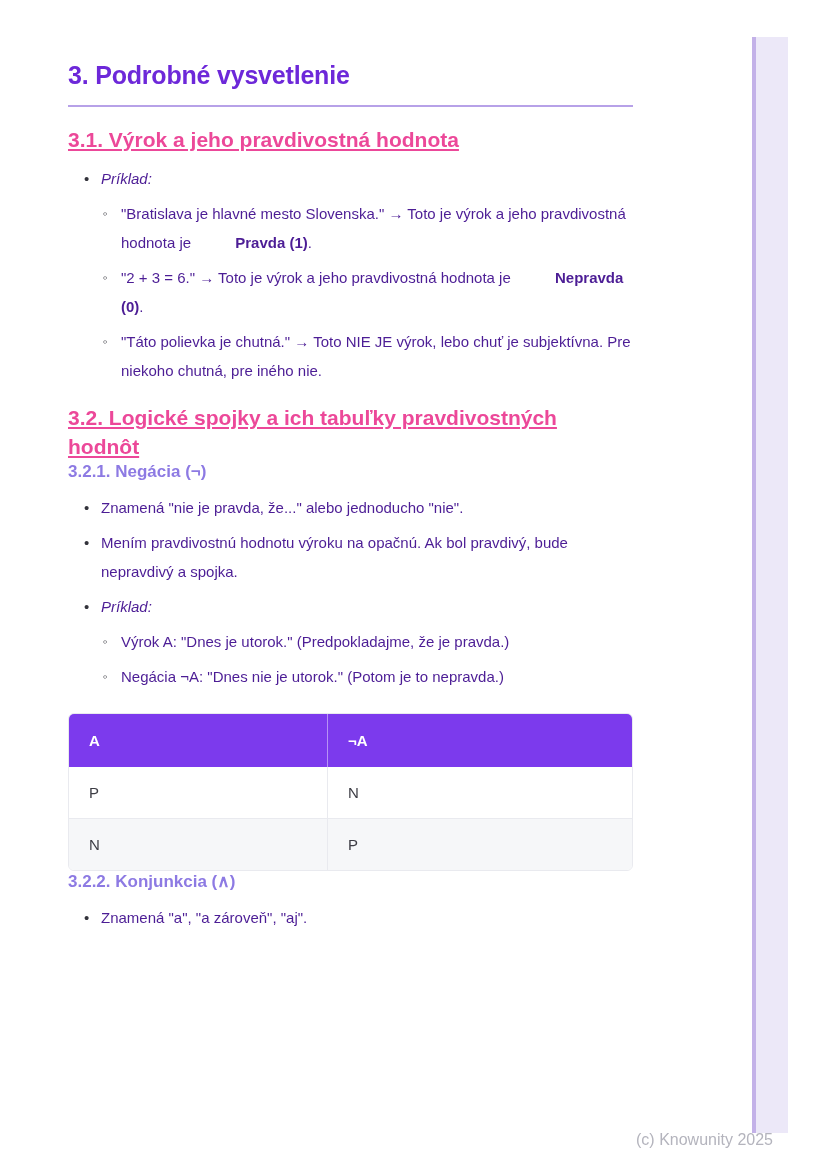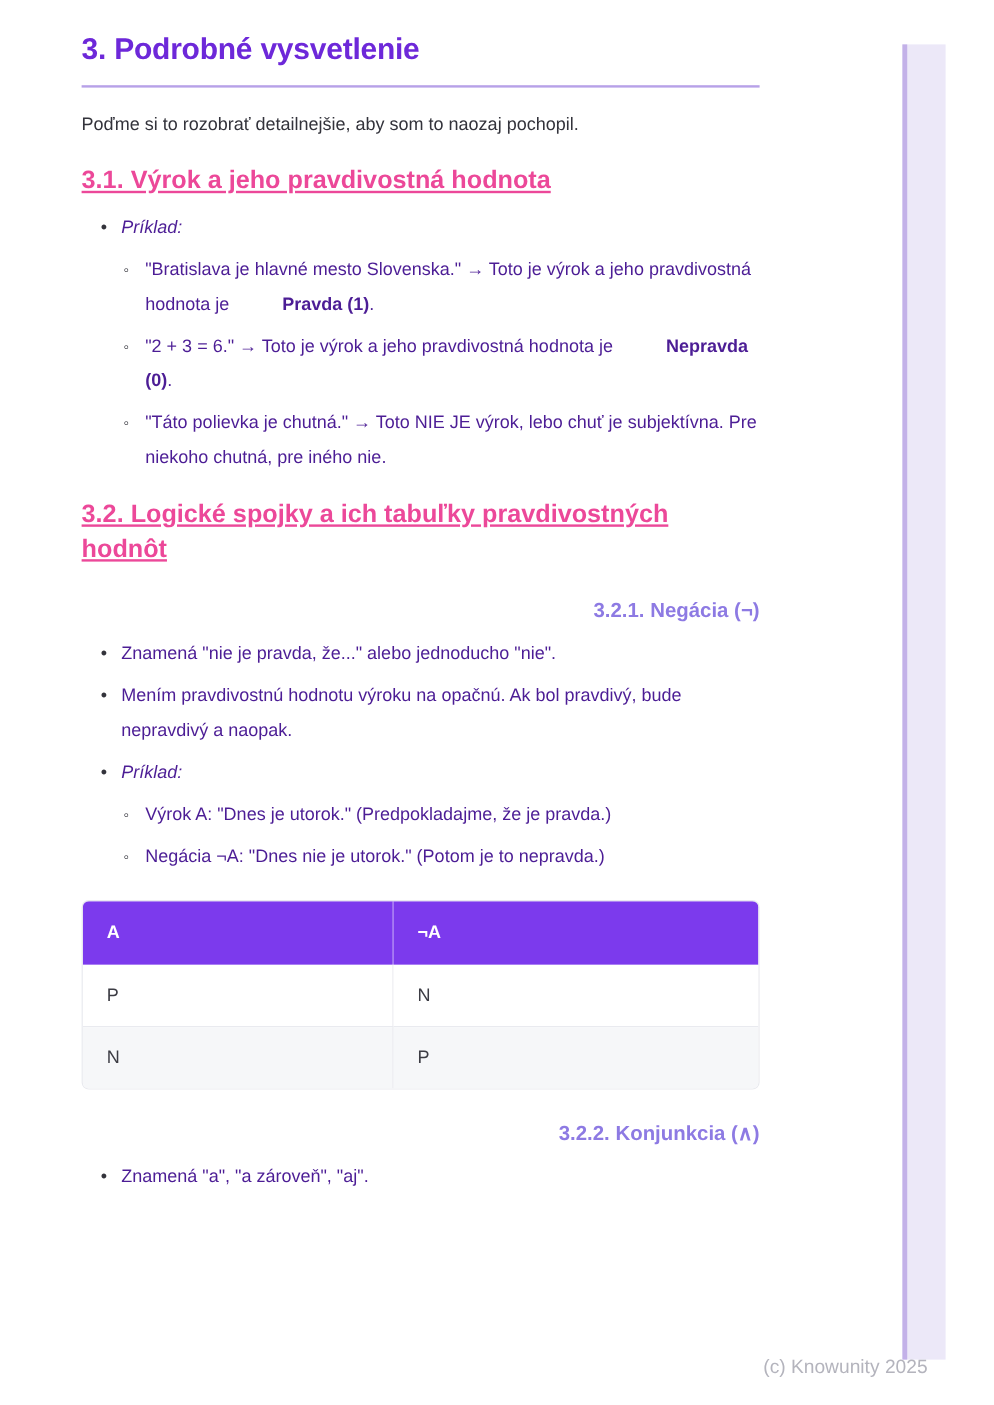--- a/index.html
+++ b/index.html
@@ -16,21 +16,21 @@
     top:37px; right:40px;
     width:36px; height:1096px;
     background:#ece8f8;
     border-left:4px solid #c3b1e8;
     z-index:1;
   }
   .content {
     position:absolute;
     left:68px; top:0;
     width:565px;
-    padding-top:26px;
+    padding-top:60px;
     z-index:2;
   }
   h1 {
     font-size:25px; line-height:31px;
     font-weight:700; color:#6d28d9;
     letter-spacing:-0.2px;
   }
   .title-rule {
     height:2px; background:#b7a1e8;
     margin-top:14px;
@@ -42,22 +42,20 @@
   p.just { text-align:justify; }
   h2 {
     font-size:21px; line-height:29px;
     font-weight:700; color:#ec4899;
     margin-top:18px;
     text-decoration:underline;
   }
   h3 {
     font-size:17px; line-height:22px;
     font-weight:700; color:#8d7ae3;
-    margin-top:26px;
-    text-align:right;
   }
   ul { list-style:none; margin-top:10px; }
   ul.lvl1 { padding-left:33px; }
   ul.lvl2 { padding-left:20px; margin-top:6px; }
   li {
     position:relative;
     font-size:15px; line-height:29px;
     margin-bottom:6px;
     color:#4c1d95;
   }
@@ -107,21 +105,20 @@
 </head>
 <body>
 
 <div class="accent-bar"></div>
 
 <div class="content">
 
   <h1>3. Podrobné vysvetlenie</h1>
   <div class="title-rule"></div>
 
-  <p>Poďme si to rozobrať detailnejšie, aby som to naozaj pochopil.</p>
 
   <h2>3.1. Výrok a jeho pravdivostná hodnota</h2>
 
   <ul class="lvl1">
     <li>
       <span class="it">Príklad:</span>
       <ul class="lvl2">
         <li>
           <span>"Bratislava je hlavné mesto Slovenska." → Toto je výrok a jeho pravdivostná hodnota je </span><strong>Pravda (1)</strong><span>.</span>
         </li>
@@ -134,21 +131,21 @@
       </ul>
     </li>
   </ul>
 
   <h2>3.2. Logické spojky a ich tabuľky pravdivostných hodnôt</h2>
 
   <h3>3.2.1. Negácia (¬)</h3>
 
   <ul class="lvl1">
     <li>Znamená "nie je pravda, že..." alebo jednoducho "nie".</li>
-    <li>Mením pravdivostnú hodnotu výroku na opačnú. Ak bol pravdivý, bude nepravdivý a naopak.</li>
+    <li>Mením pravdivostnú hodnotu výroku na opačnú. Ak bol pravdivý, bude nepravdivý a spojka.</li>
     <li>
       <span class="it">Príklad:</span>
       <ul class="lvl2">
         <li>Výrok A: "Dnes je utorok." (Predpokladajme, že je pravda.)</li>
         <li>Negácia ¬A: "Dnes nie je utorok." (Potom je to nepravda.)</li>
       </ul>
     </li>
   </ul>
 
   <table class="truth">

